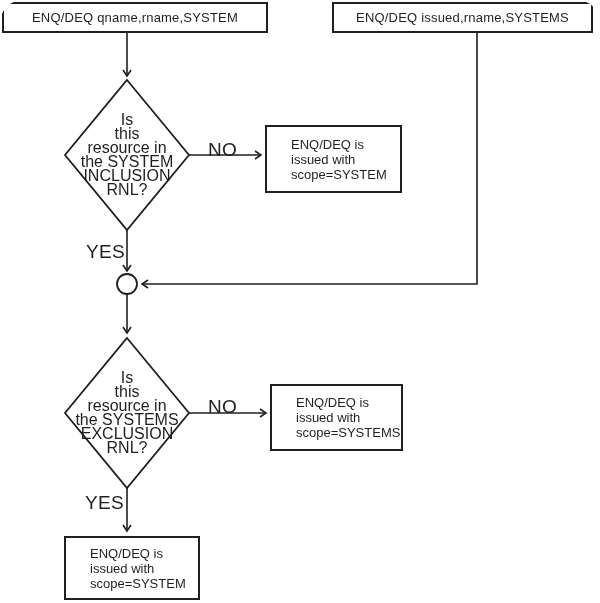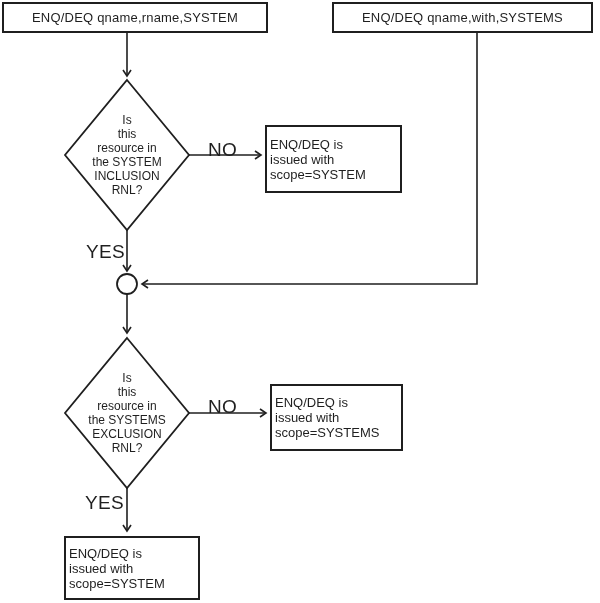--- a/index.html
+++ b/index.html
@@ -4,20 +4,21 @@
 <style>
   html, body { margin: 0; padding: 0; background: #ffffff; }
   .stage {
     position: relative;
     width: 600px;
     height: 603px;
     background: #ffffff;
     font-family: "Liberation Sans", "DejaVu Sans", sans-serif;
     color: #1f1f1f;
     overflow: hidden;
+    border-radius: 23px;
   }
   svg.wires {
     position: absolute;
     left: 0; top: 0;
     width: 600px; height: 603px;
   }
   .node {
     position: absolute;
     border: 2px solid #1f1f1f;
     background: #ffffff;
@@ -25,32 +26,32 @@
     display: flex;
     align-items: center;
   }
   .node.centered {
     justify-content: center;
     text-align: center;
     font-size: 13px;
     letter-spacing: 0.2px;
   }
   .node.result {
-    padding-left: 3px;
+    padding-left: 24px;
     font-size: 13px;
     line-height: 15px;
     white-space: pre-line;
   }
   .diamond-text {
     position: absolute;
     display: flex;
     align-items: center;
     justify-content: center;
     text-align: center;
-    font-size: 12px;
+    font-size: 16px;
     line-height: 14px;
     white-space: pre-line;
   }
   .edge-label {
     position: absolute;
     font-size: 19px;
     letter-spacing: 0.3px;
   }
 </style>
 </head>
@@ -81,21 +82,21 @@
 
     <polygon points="127,338 189,413 127,488 65,413" fill="#ffffff" stroke="#1f1f1f" stroke-width="1.8"></polygon>
 
     <line x1="189" y1="413" x2="266" y2="413" stroke="#1f1f1f" stroke-width="1.6" marker-end="url(#arrow)"></line>
 
     <line x1="127" y1="488" x2="127" y2="531" stroke="#1f1f1f" stroke-width="1.6" marker-end="url(#arrow)"></line>
   </svg>
 
   <div class="node centered" style="left:2px; top:2px; width:266px; height:31px;">ENQ/DEQ qname,rname,SYSTEM</div>
 
-  <div class="node centered" style="left:332px; top:2px; width:261px; height:31px;">ENQ/DEQ qname,with,SYSTEMS</div>
+  <div class="node centered" style="left:332px; top:2px; width:261px; height:31px;">ENQ/DEQ issued,rname,SYSTEMS</div>
 
   <div class="diamond-text" style="left:67px; top:92px; width:120px; height:126px;">Is
 this
 resource in
 the SYSTEM
 INCLUSION
 RNL?</div>
 
   <div class="diamond-text" style="left:67px; top:350px; width:120px; height:126px;">Is
 this

